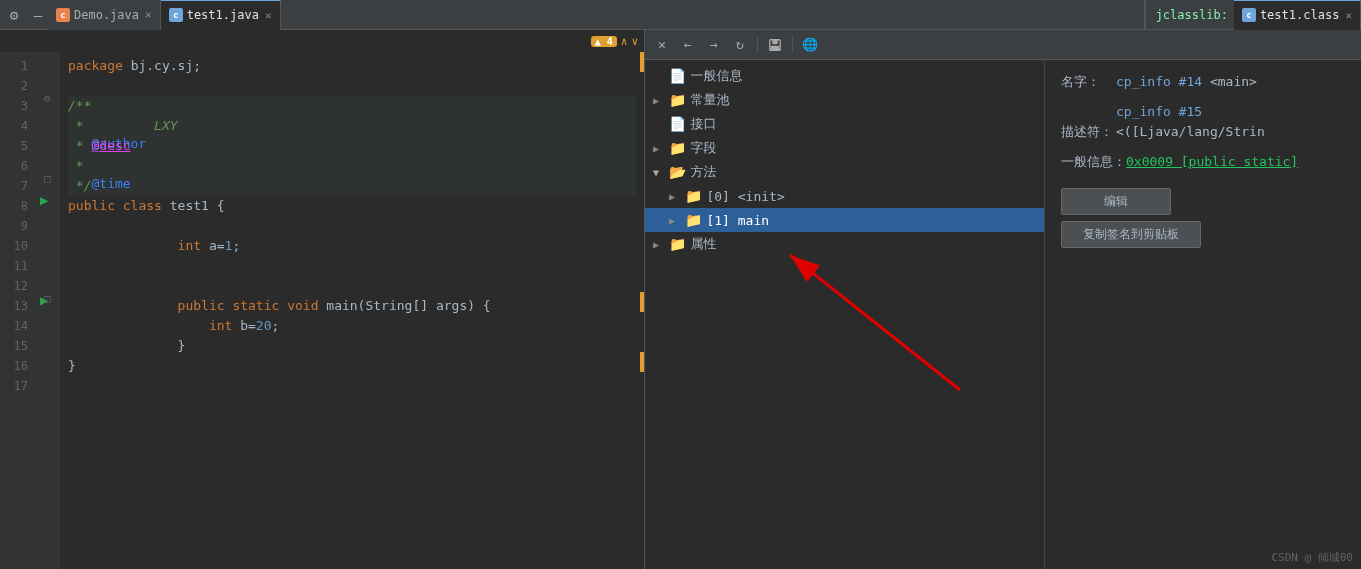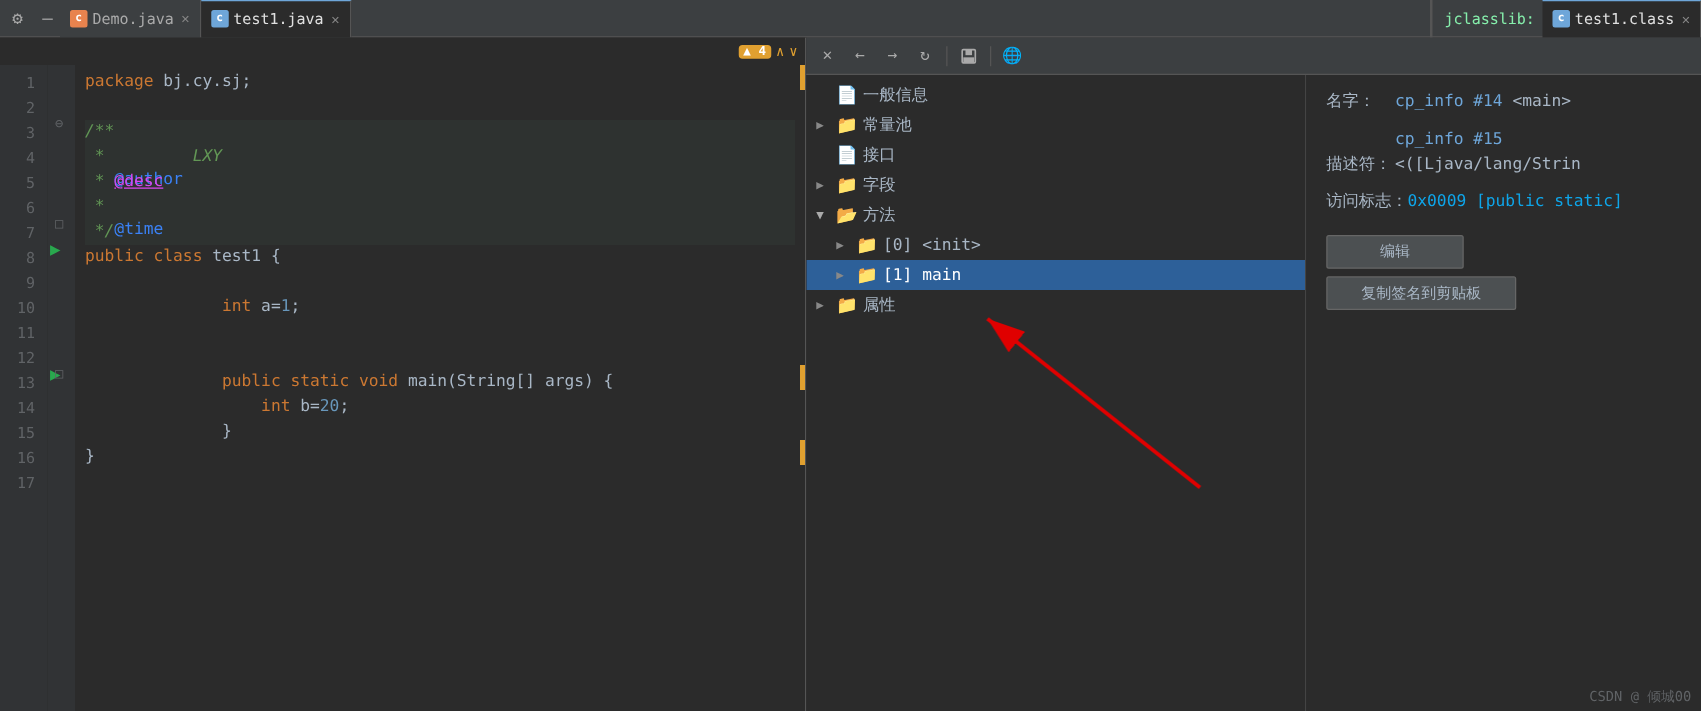--- a/index.html
+++ b/index.html
@@ -292,21 +292,22 @@
     }
     .prop-value {
       color: #a9b7c6;
       flex: 1;
     }
     .prop-link {
       color: #6ea6d9;
       text-decoration: none;
     }
     .prop-value-red {
-      color: #0ea5e9;
+      color: #22c55e;
+      text-decoration: underline;
     }
     .prop-buttons {
       display: flex;
       flex-direction: column;
       gap: 6px;
       margin-top: 16px;
     }
     .prop-button {
       background: #4c5052;
       color: #a9b7c6;
@@ -554,27 +555,27 @@
 
         <div class="prop-row">
           <span class="prop-label">描述符：</span>
           <span class="prop-value">
             <span class="prop-link">cp_info #15</span>
             <span> &lt;([Ljava/lang/Strin</span>
           </span>
         </div>
 
         <div class="prop-row">
-          <span class="prop-label">访问标志：</span>
+          <span class="prop-label">一般信息：</span>
           <span class="prop-value prop-value-red">0x0009 [public static]</span>
         </div>
 
         <div class="prop-buttons">
           <button class="prop-button">编辑</button>
-          <button class="prop-button" style="width: 152px;">复制签名到剪贴板</button>
+          <button class="prop-button" style="width: 140px;">复制签名到剪贴板</button>
         </div>
 
         <div class="watermark">CSDN @ 倾城00</div>
       </div>
 
     </div>
   </div>
 
 </div>
 

